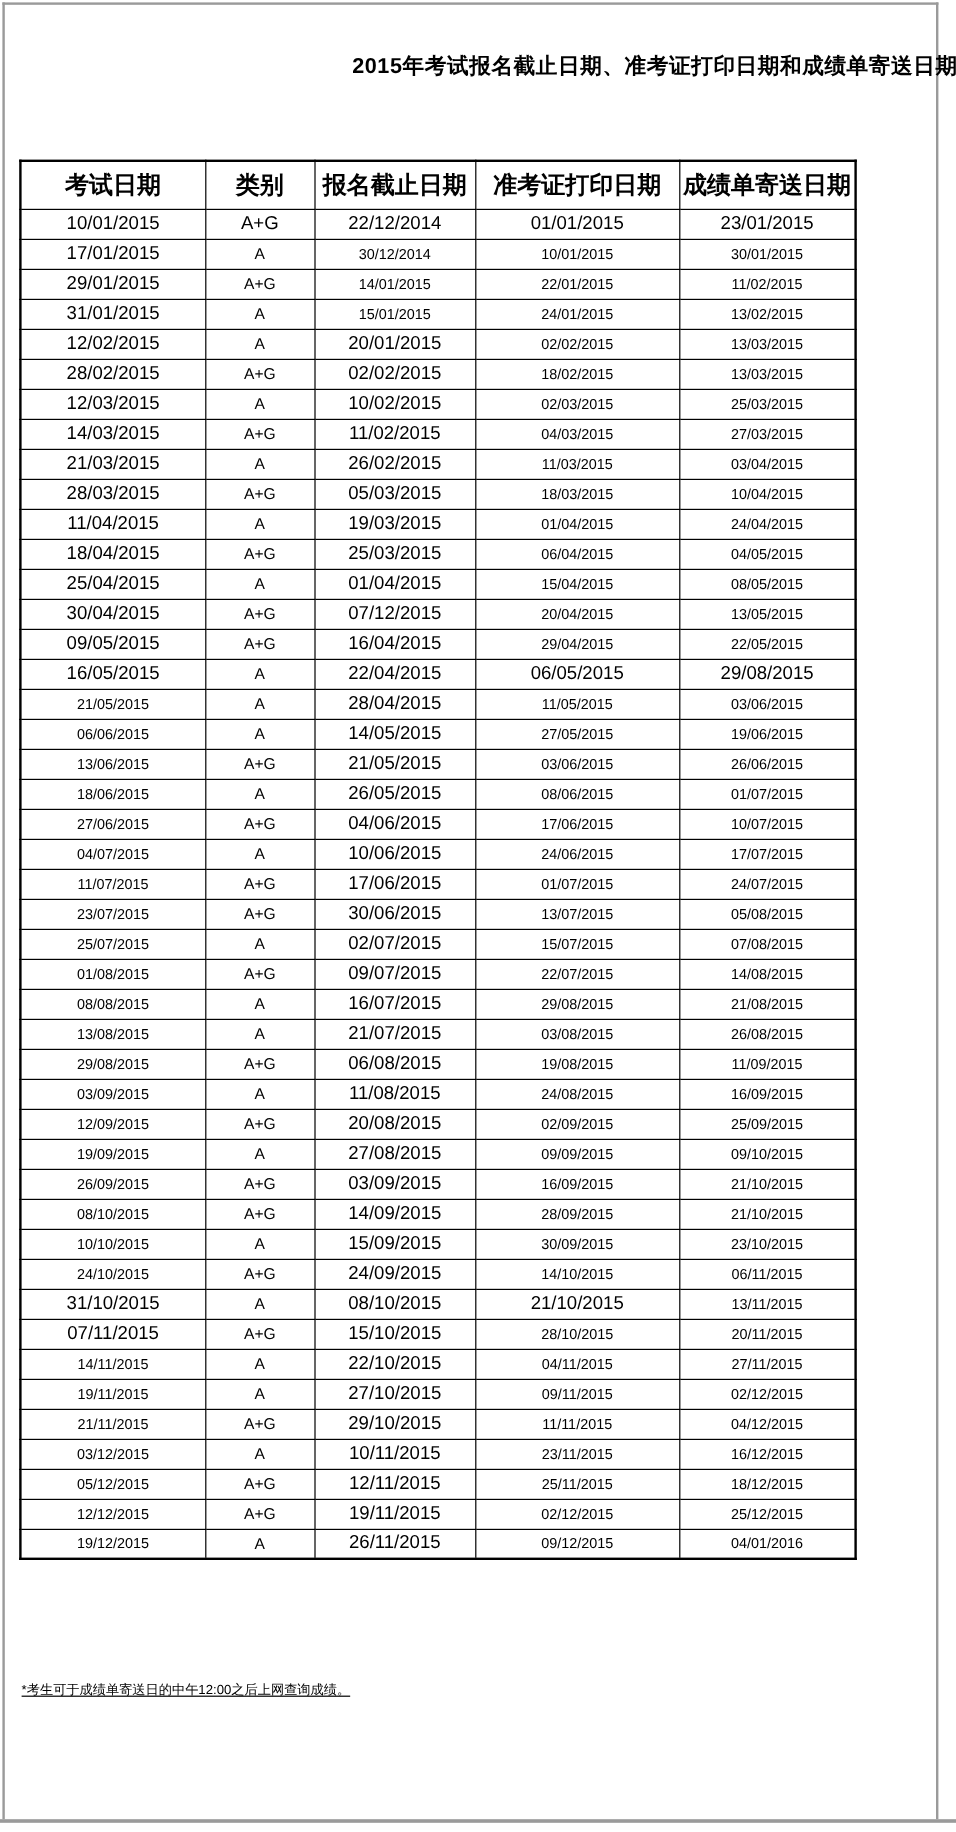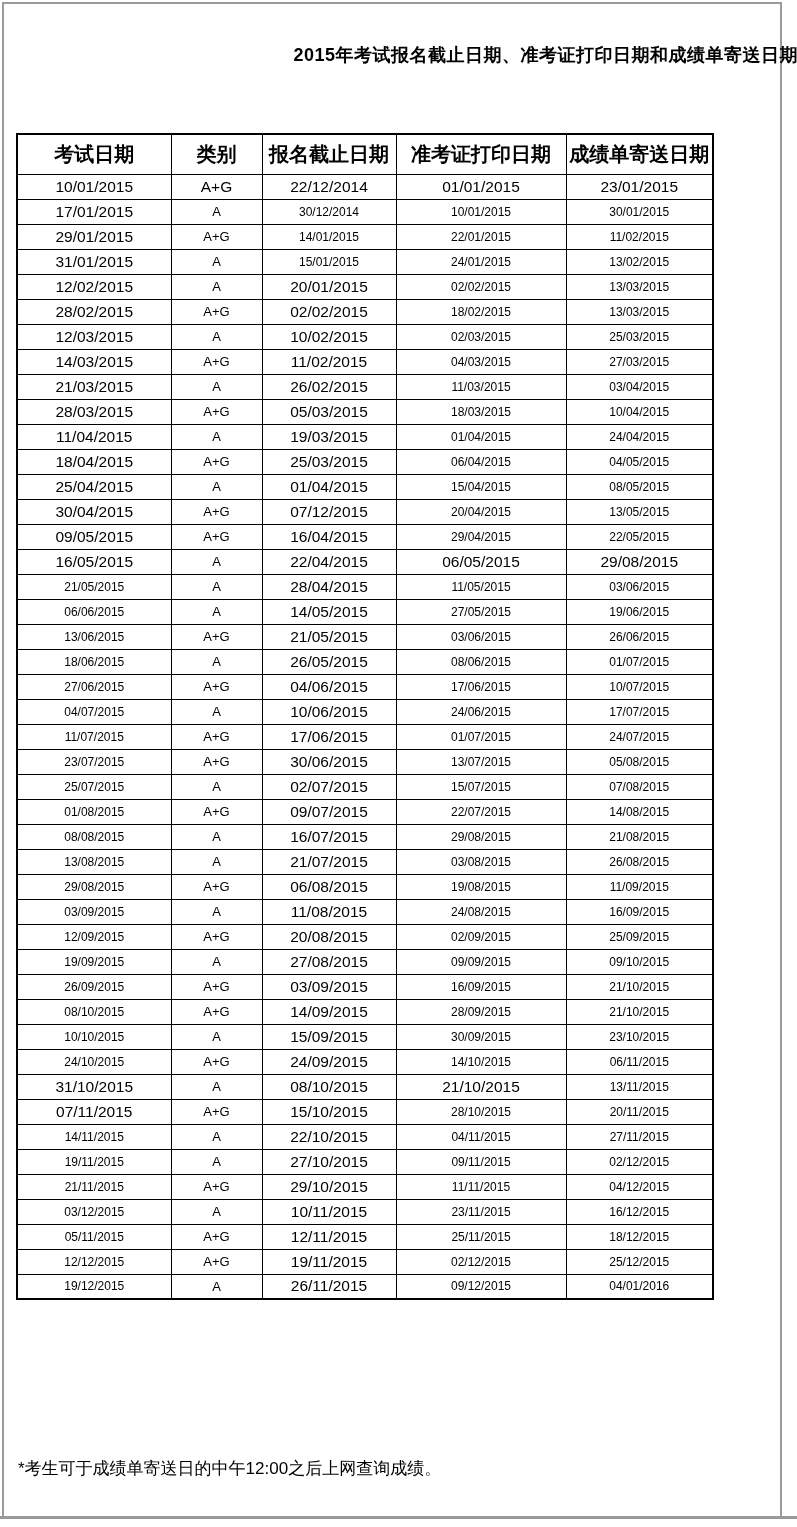--- a/index.html
+++ b/index.html
@@ -28,21 +28,21 @@
     border:1.5px solid #000;
     text-align:center;vertical-align:middle;padding:0;overflow:hidden;white-space:nowrap;
   }
   table.schedule thead tr{height:40px;}
   table.schedule th{font-size:20px;font-weight:bold;}
   table.schedule tbody tr{height:25px;margin-top:16px;}
   td.b{font-size:15.5px;}
   td.m{font-size:13px;}
   td.s{font-size:12px;}
   .footnote{
-    position:absolute;left:18px;top:1457px;font-size:17px;
+    position:absolute;left:18px;top:1401px;font-size:11px;text-decoration:underline;
   }
 </style>
 </head>
 <body>
 
 <div class="frame"></div>
 <div class="bottom-rule"></div>
 
 <h1 class="title">2015年考试报名截止日期、准考证打印日期和成绩单寄送日期</h1>
 
@@ -352,21 +352,21 @@
         <td class="s">04/12/2015</td>
       </tr>
       <tr>
         <td class="s">03/12/2015</td>
         <td class="m">A</td>
         <td class="b">10/11/2015</td>
         <td class="s">23/11/2015</td>
         <td class="s">16/12/2015</td>
       </tr>
       <tr>
-        <td class="s">05/11/2015</td>
+        <td class="s">05/12/2015</td>
         <td class="m">A+G</td>
         <td class="b">12/11/2015</td>
         <td class="s">25/11/2015</td>
         <td class="s">18/12/2015</td>
       </tr>
       <tr>
         <td class="s">12/12/2015</td>
         <td class="m">A+G</td>
         <td class="b">19/11/2015</td>
         <td class="s">02/12/2015</td>

